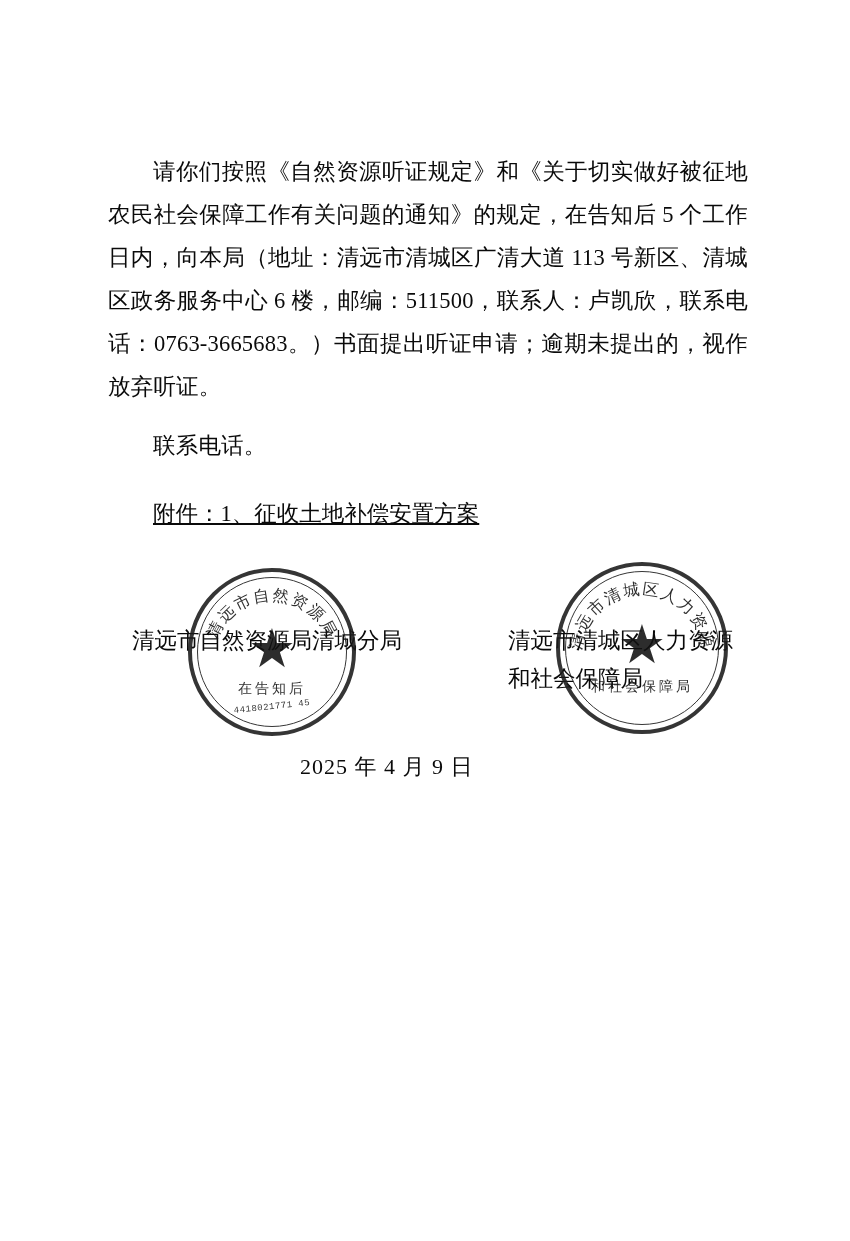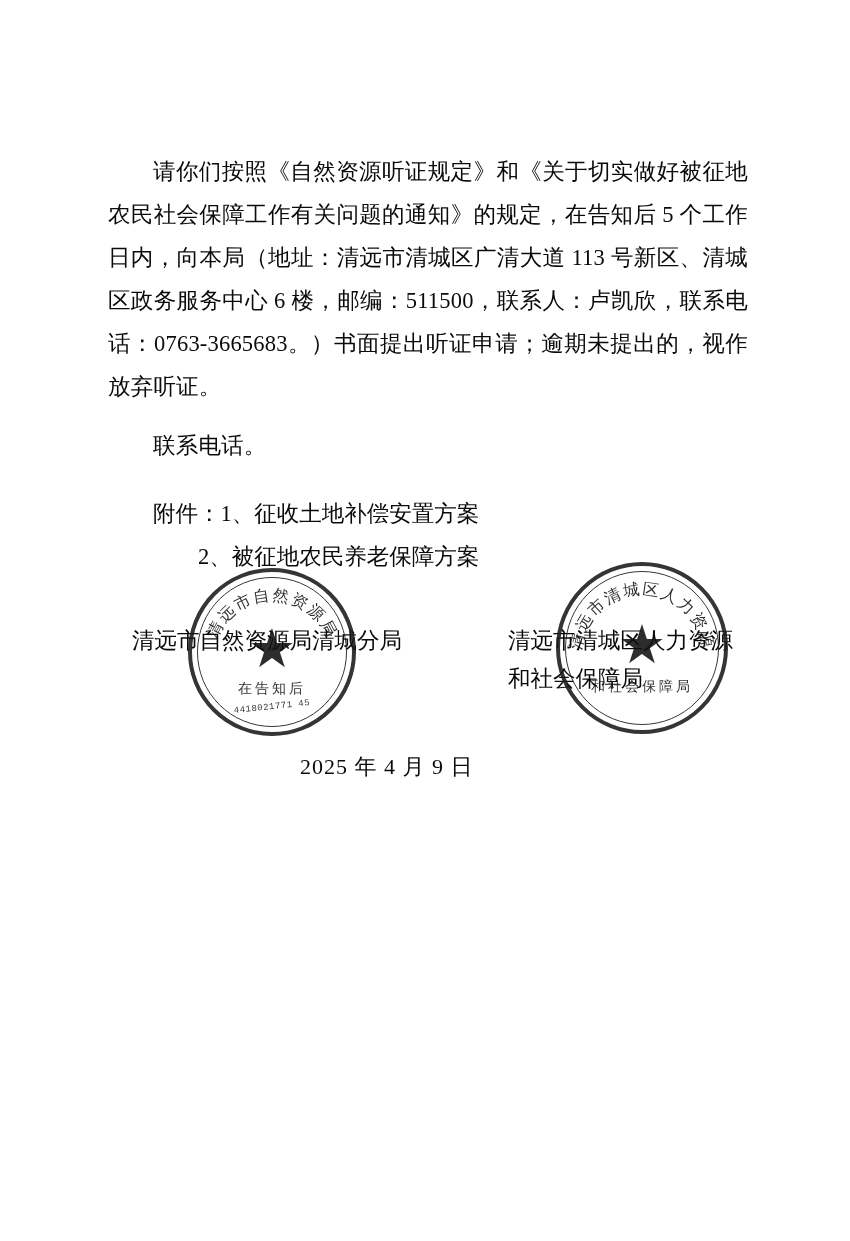--- a/index.html
+++ b/index.html
@@ -42,20 +42,21 @@
   .attach-block {
     position: absolute;
     left: 108px;
     top: 492px;
     width: 640px;
     font-size: 22.5px;
     line-height: 43px;
   }
   .attach-line-1 {
     text-indent: 45px;
+    text-decoration: underline;
   }
   .attach-line-2 {
     text-indent: 90px;
   }
   .signers {
     position: absolute;
     left: 108px;
     top: 622px;
     width: 660px;
     font-size: 22.5px;
@@ -158,21 +159,20 @@
 
 <div class="page">
 
   <div class="body-text">
     <p class="para">请你们按照《自然资源听证规定》和《关于切实做好被征地农民社会保障工作有关问题的通知》的规定，在告知后 5 个工作日内，向本局（地址：清远市清城区广清大道 113 号新区、清城区政务服务中心 6 楼，邮编：511500，联系人：卢凯欣，联系电话：0763-3665683。）书面提出听证申请；逾期未提出的，视作放弃听证。</p>
     <p class="para">联系电话。</p>
   </div>
 
   <div class="attach-block">
     <div class="attach-line-1">附件：1、征收土地补偿安置方案</div>
-    <div class="attach-line-2">2、被征地农民养老保障方案</div>
   </div>
 
   <div class="signers">
     <div class="signer-left">清远市自然资源局清城分局</div>
     <div class="signer-right">
       <div class="l1">清远市清城区人力资源</div>
       <div class="l2">和社会保障局</div>
     </div>
   </div>
 

